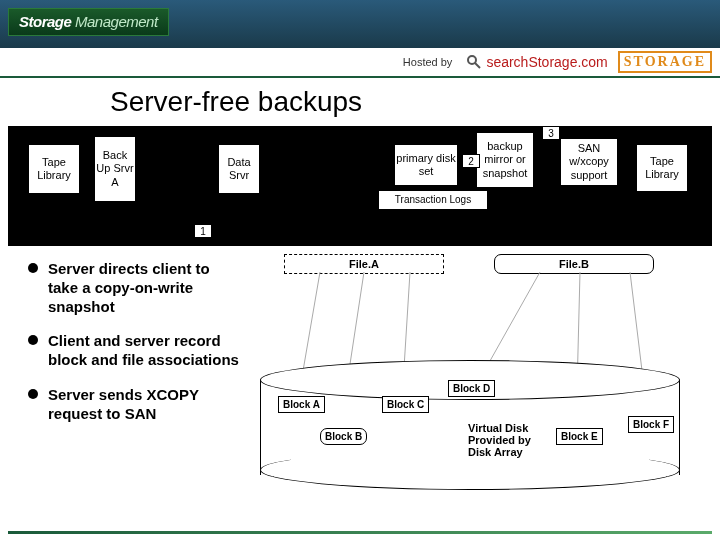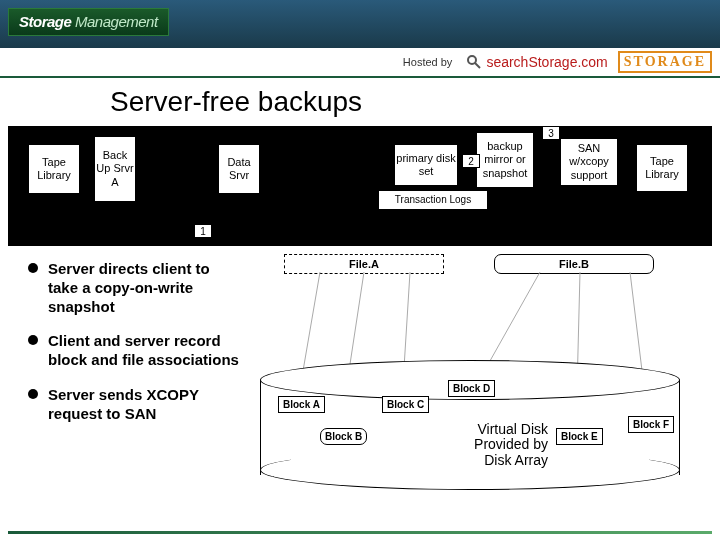--- a/index.html
+++ b/index.html
@@ -27,21 +27,21 @@
   .bullets li::before { content: ""; position: absolute; left: 0; top: 3px; width: 10px; height: 10px; background: #000; border-radius: 50%; }
 
   .diagram-bottom { flex: 1; position: relative; height: 250px; }
   .file-box { position: absolute; border: 1px dashed #000; background: #fff; font-size: 11px; font-weight: bold; text-align: center; padding: 3px 0; }
   .file-box.solid { border-style: solid; }
   .disk { position: absolute; left: 20px; top: 110px; width: 420px; height: 130px; }
   .disk .ellipse-top { position: absolute; top: 0; left: 0; width: 420px; height: 40px; border: 1px solid #000; border-radius: 50%; background: #fff; }
   .disk .body { position: absolute; top: 20px; left: 0; width: 420px; height: 95px; border-left: 1px solid #000; border-right: 1px solid #000; background: #fff; }
   .disk .ellipse-bot { position: absolute; bottom: 0; left: 0; width: 420px; height: 40px; border: 1px solid #000; border-radius: 50%; border-top: none; background: #fff; }
   .block { position: absolute; border: 1px solid #000; background: #fff; font-size: 10px; font-weight: bold; padding: 2px 4px; text-align: right; }
-  .vlabel { position: absolute; font-size: 14px; font-weight: normal; text-align: right; line-height: 1.1; }
+  .vlabel { position: absolute; font-size: 11px; font-weight: bold; text-align: left; line-height: 1.1; }
   svg.lines { position: absolute; top: 0; left: 0; }
 
   .green-rule { position: absolute; bottom: 6px; left: 8px; right: 8px; height: 3px; background: linear-gradient(to right, #1a5a3a, #5aaa6a); }
 </style>
 </head>
 <body>
 
 <div class="top-bar">
   <div class="logo-band">
     <span>Storage</span>

